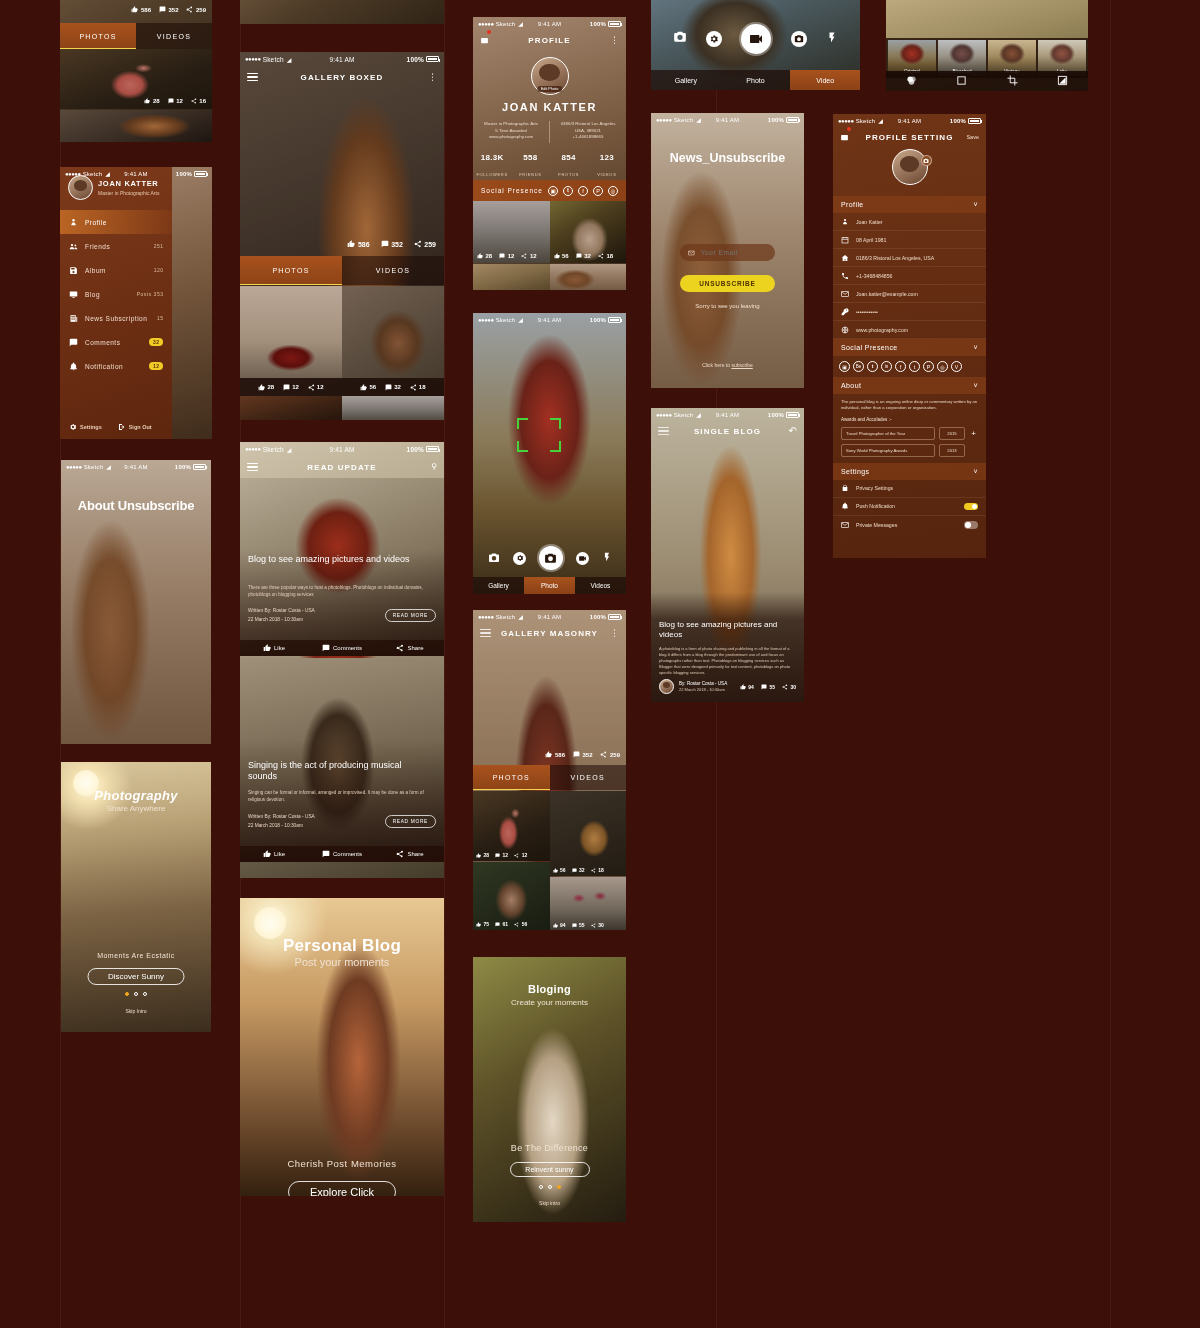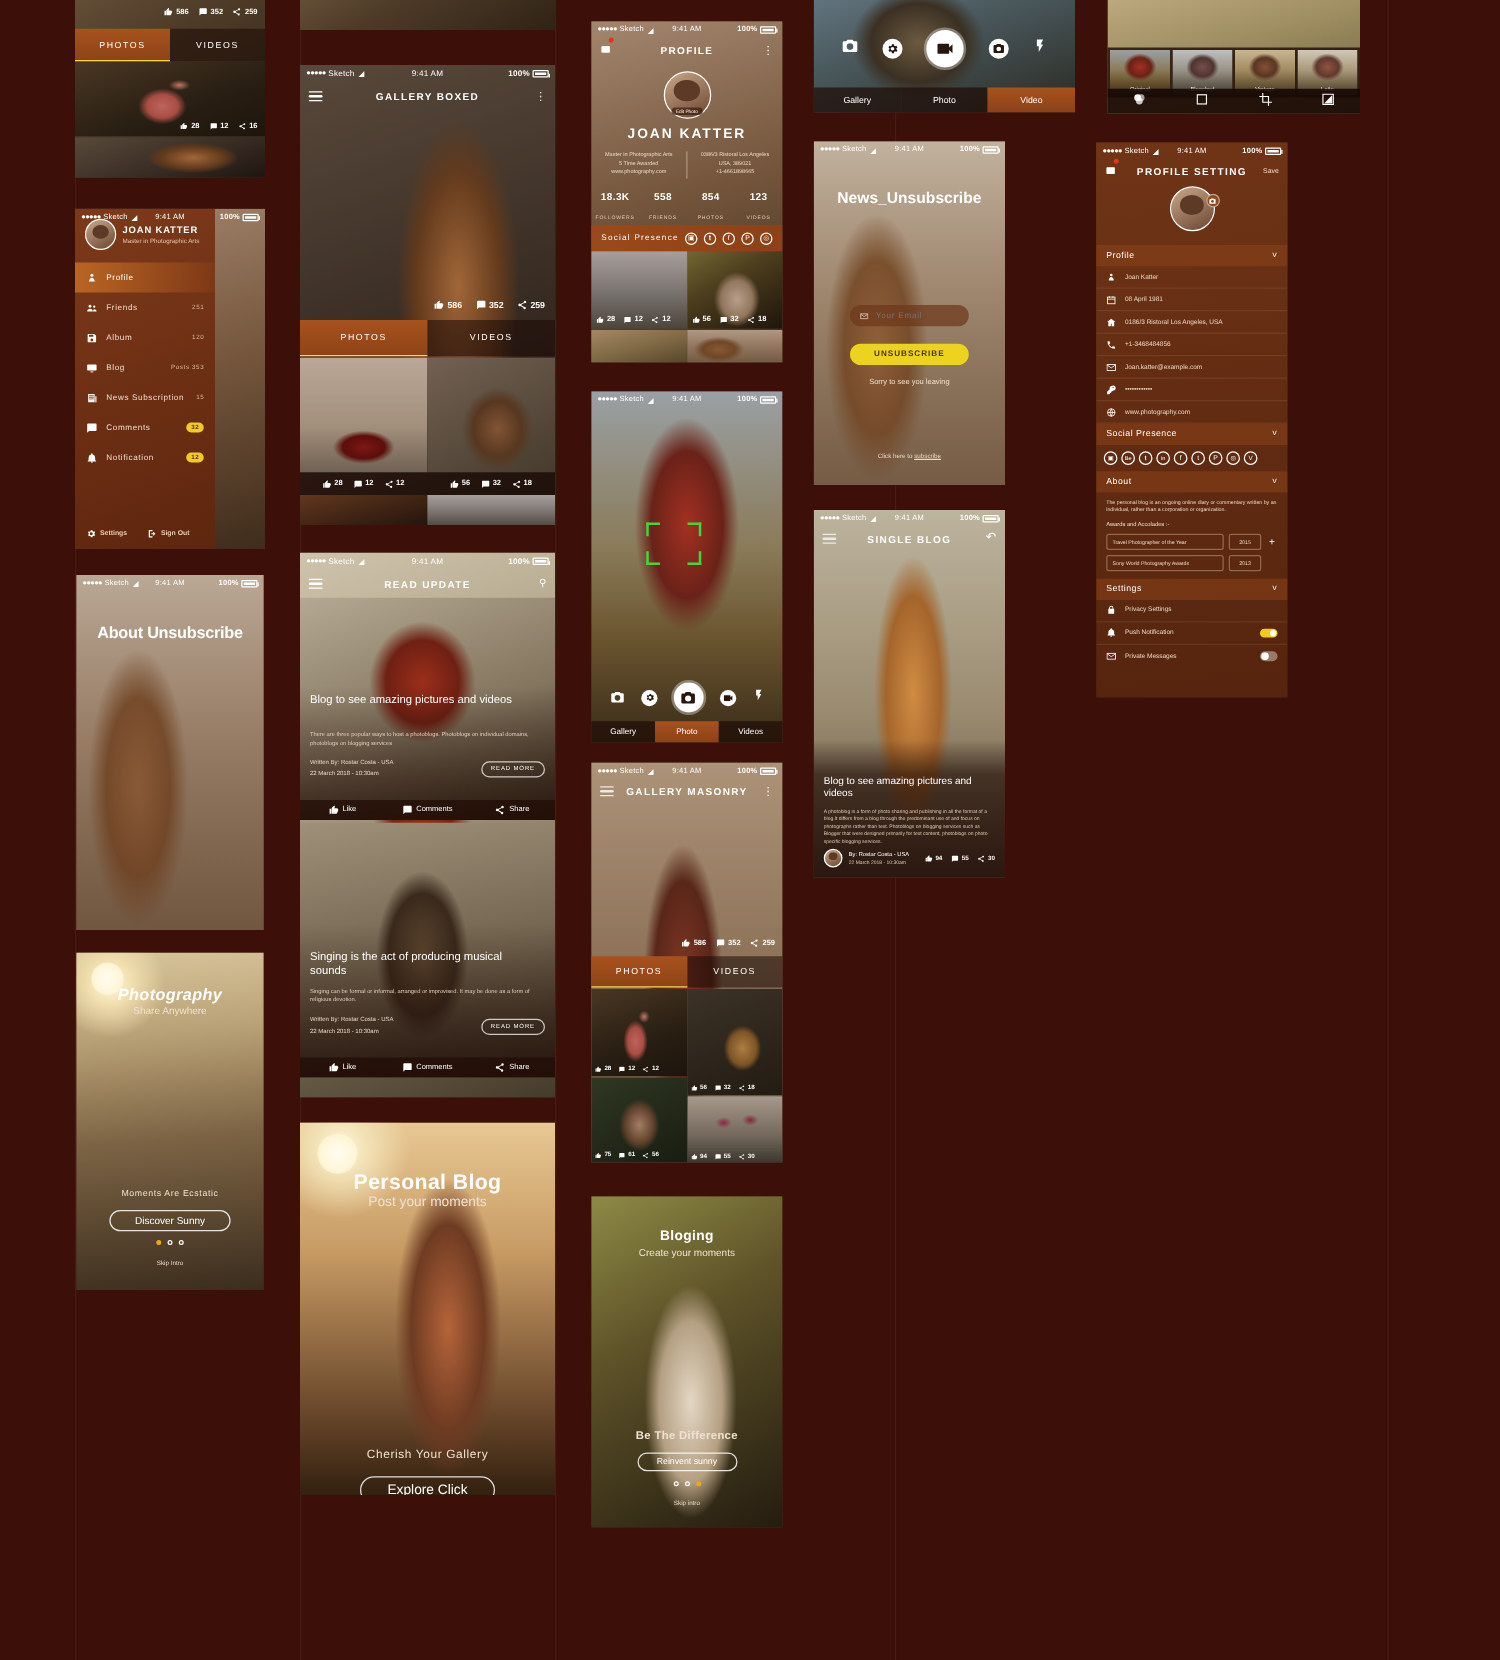--- a/index.html
+++ b/index.html
@@ -624,21 +624,21 @@
         </div>
     </div>
   </div>
 </div>
 
 <div class="screen" style="left:240px; top:898px; width:204px; height:298px;">
   <div class="ph ph-backpacker"></div>
   <div class="sun" style="left:14px; top:9px; width:32px; height:32px;"></div>
   <div class="ob-h1" style="top:38px; font-size:17px;">Personal Blog</div>
   <div class="ob-h2" style="top:58px; font-size:11px;">Post your moments</div>
-  <div class="ob-h2" style="top:260px; font-size:9.5px; letter-spacing:.5px;">Cherish Your Gallery</div>
+  <div class="ob-h2" style="top:260px; font-size:9.5px; letter-spacing:.5px;">Cherish Post Memories</div>
   <div class="pillbtn" style="top:283px; width:108px; height:22px; font-size:11px; border-radius:14px;">
     <span>Explore Click</span>
   </div>
   <div class="dots3" style="top:318px;">
     <i></i>
       <i class="on"></i>
       <i></i>
   </div>
   <div class="skip" style="top:338px; font-size:6px;">Skip Intro</div>
 </div>
@@ -963,21 +963,21 @@
           <b>30</b>
         </span>
     </div>
   </div>
 </div>
 
 <div class="screen" style="left:473px; top:957px; width:153px; height:265px;">
   <div class="ph ph-deer"></div>
   <div class="ob-h1" style="top:26px; font-size:11px;">Bloging</div>
   <div class="ob-h2" style="top:41px; font-size:8px;">Create your moments</div>
-  <div class="ob-h2" style="top:186px; font-size:9px; letter-spacing:.3px;font-weight:bold;">Be The Difference</div>
+  <div class="ob-h2" style="top:186px; font-size:9px; letter-spacing:.3px;">Be The Difference</div>
   <div class="pillbtn" style="top:205px; width:80px; height:15px; font-size:7px;">
     <span>Reinvent sunny</span>
   </div>
   <div class="dots3" style="top:228px;">
     <i></i>
       <i></i>
       <i class="on"></i>
   </div>
   <div class="skip" style="top:243px;">Skip intro</div>
 </div>
@@ -1155,21 +1155,21 @@
     </span>
     <span>
       <svg width="11" height="11" viewBox="0 0 24 24" fill="#fff">
           <path d="M3 3h18v18H3z" fill="none" stroke="#fff" stroke-width="2"></path>
           <path d="M5 19L19 5v14H5z"></path>
         </svg>
     </span>
   </div>
 </div>
 
-<div class="screen" style="left:833px; top:114px; width:153px; height:444px;margin-left:44px;">
+<div class="screen" style="left:833px; top:114px; width:153px; height:444px;">
   <div class="ph ph-guitar"></div>
   <div style="position:absolute; inset:0; background:linear-gradient(180deg,rgba(110,48,18,.82),rgba(92,38,14,.88));"></div>
   <div class="sbar">
     <span class="dots">●●●●●</span>
     <span class="sk">Sketch</span>
     <span class="wifi">◢</span>
     <span class="time">9:41 AM</span>
     <span class="right">
         <b>100%</b>
         <span class="batt">

